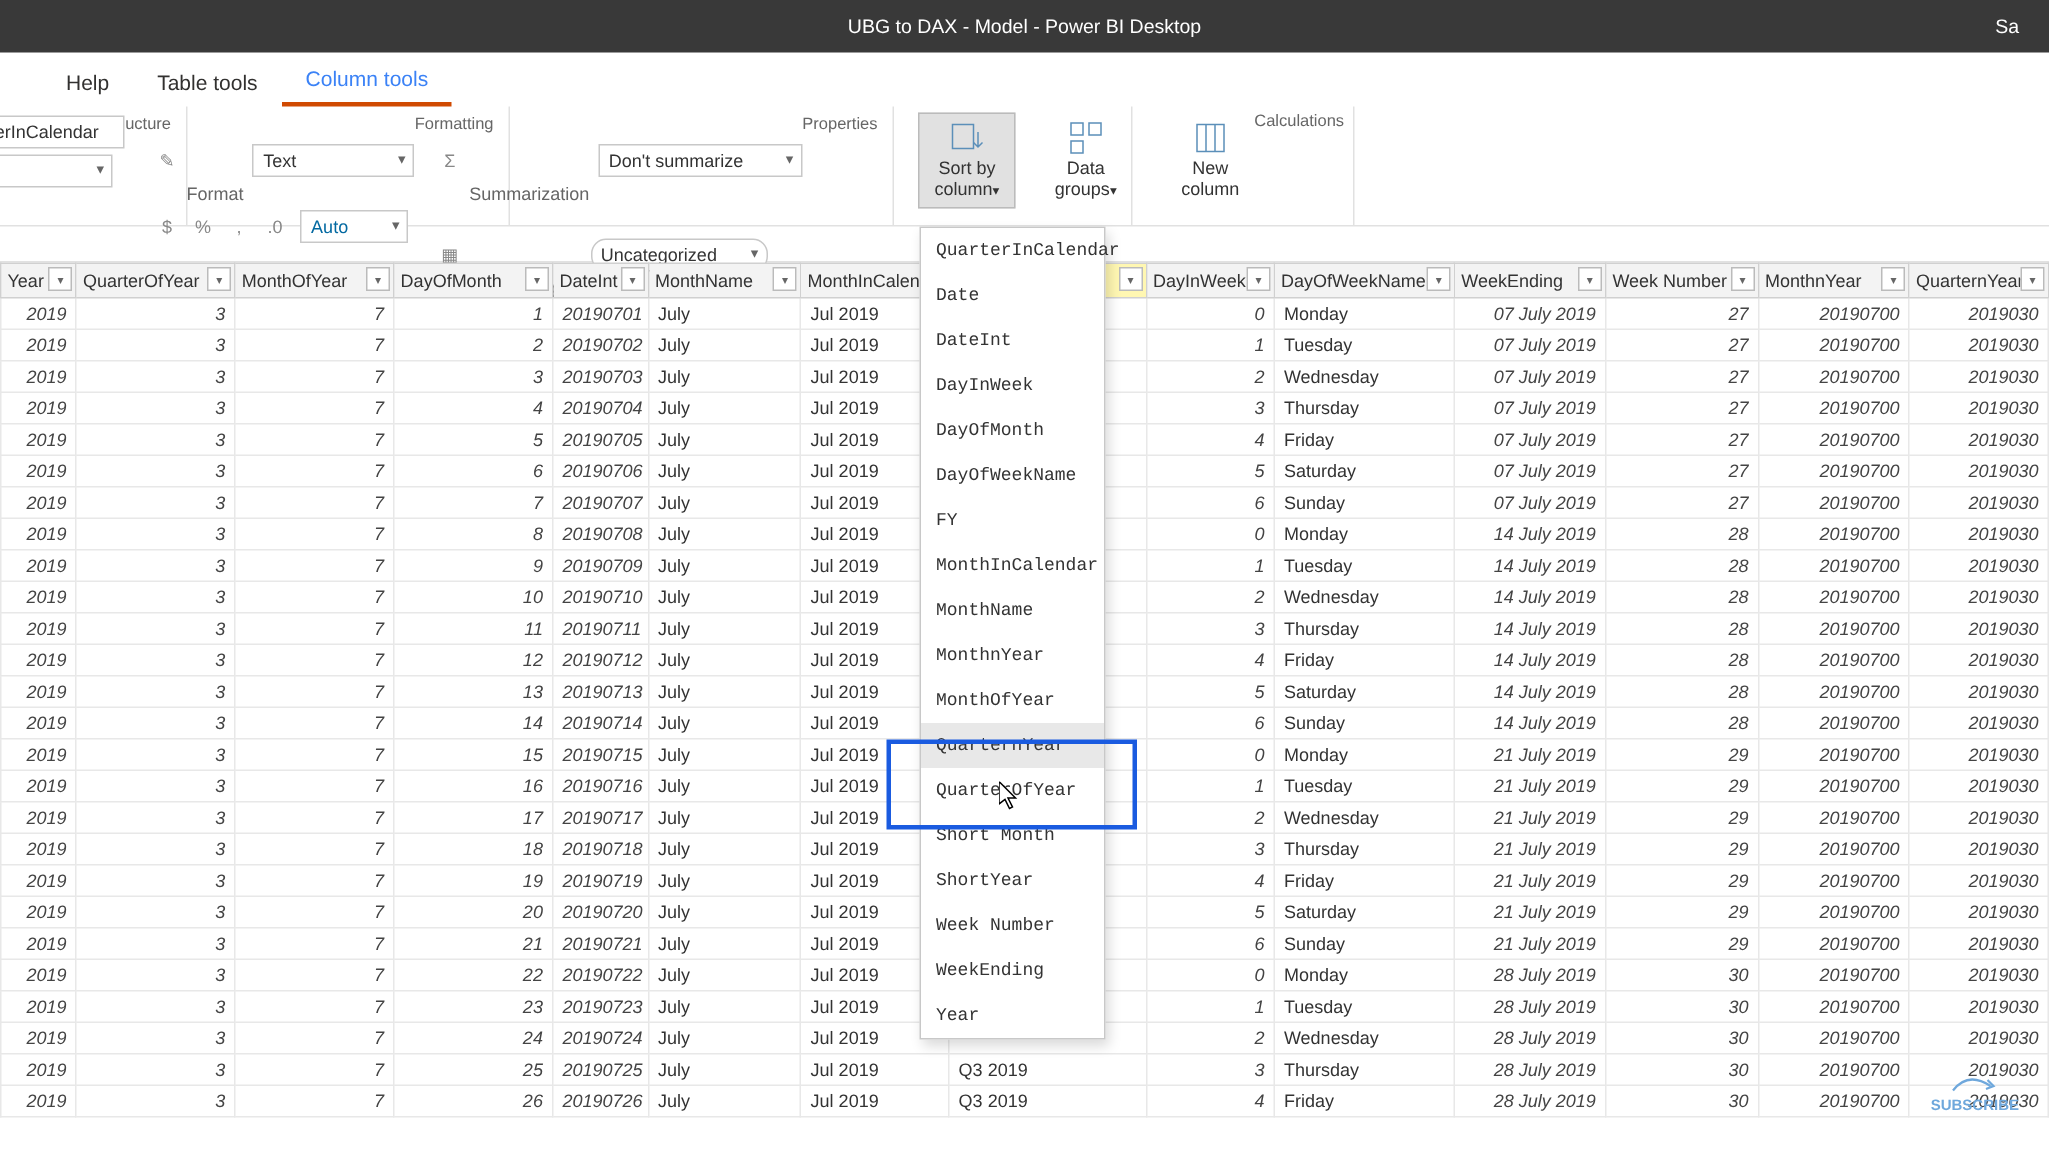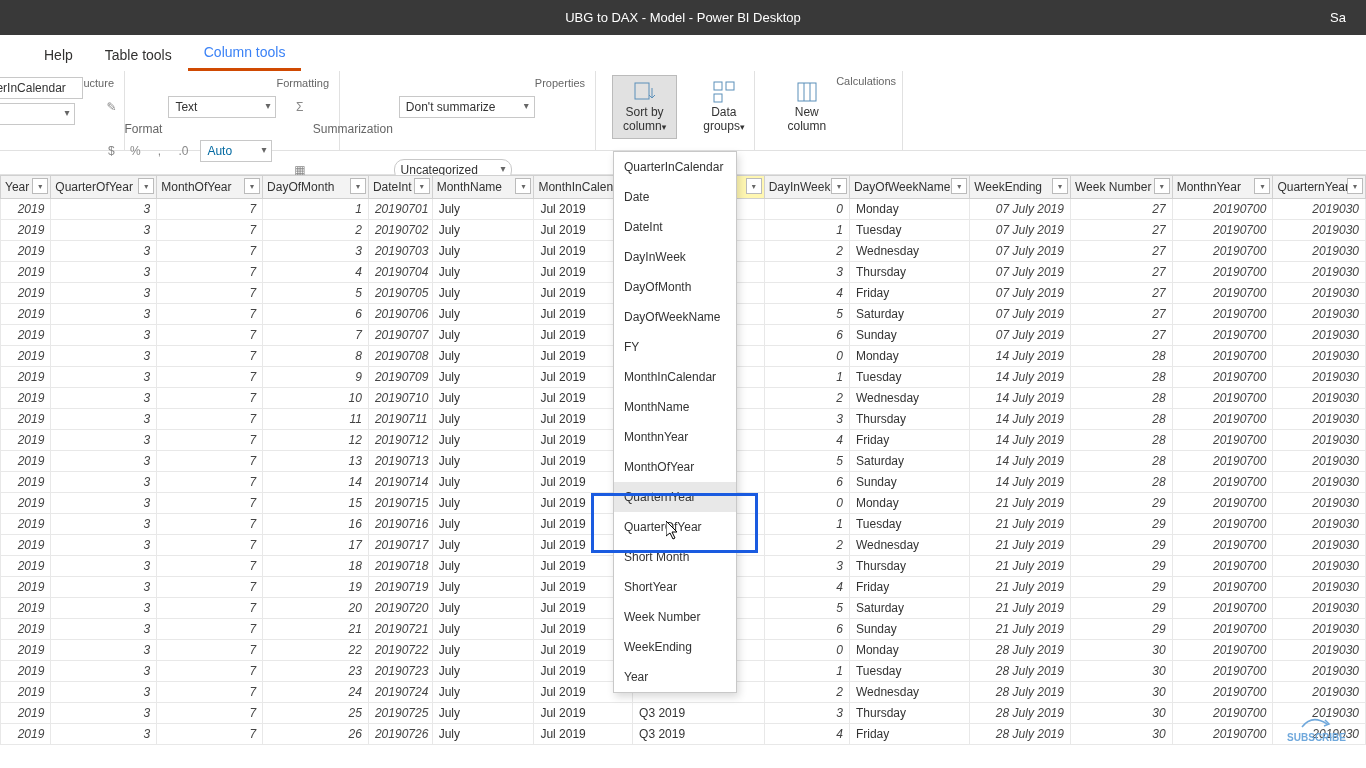--- a/index.html
+++ b/index.html
@@ -34,21 +34,21 @@
 .grid table { border-collapse: collapse; table-layout: fixed; width: 1366px;}
 .grid th { background: #f3f3f3; border: 1px solid #d0d0d0; font-size: 12px; font-weight: 400; color: #333; padding: 3px 4px; text-align: left; position: relative; height: 23px; white-space: nowrap; overflow: hidden; }
 .grid th .filter-btn { position: absolute; right: 2px; top: 2px; width: 16px; height: 16px; border: 1px solid #bbb; background: #fff; font-size: 8px; display: flex; align-items: center; justify-content: center; color: #666;}
 .grid th.active-col { background: #FFF7B2; }
 .grid td { border: 1px solid #e8e8e8; font-size: 12px; color: #333; padding: 2px 6px; height: 21px; white-space: nowrap; overflow: hidden; }
 .grid td.num { text-align: right; font-style: italic; color: #444; }
 .grid td.txt { text-align: left; }
 .grid tbody { }
 
 .dropdown-menu { position: absolute; background: #fff; border: 1px solid #c8c8c8; box-shadow: 2px 4px 8px rgba(0,0,0,0.15); z-index: 100; width: 124px; }
-.dropdown-item { padding: 8px 10px; font-size: 12px; color: #333; cursor: pointer; }
+.dropdown-item { padding: 8px 10px; font-size: 12px; color: #333; cursor: pointer; font-family: Liberation Mono, monospace; }
 .dropdown-item.hover { background: #e8e8e8; }
 .highlight-box { position: absolute; border: 3px solid #1A5BE0; z-index: 101; pointer-events: none; }
 
 .cursor { position: absolute; z-index: 200; width: 14px; height: 20px; }
 .watermark { position: absolute; right: 20px; bottom: 25px; font-size: 10px; color: #6fa8dc; z-index: 50; font-weight: bold;}
 
 svg { display: block; }
 </style>
 </head>
 <body>

